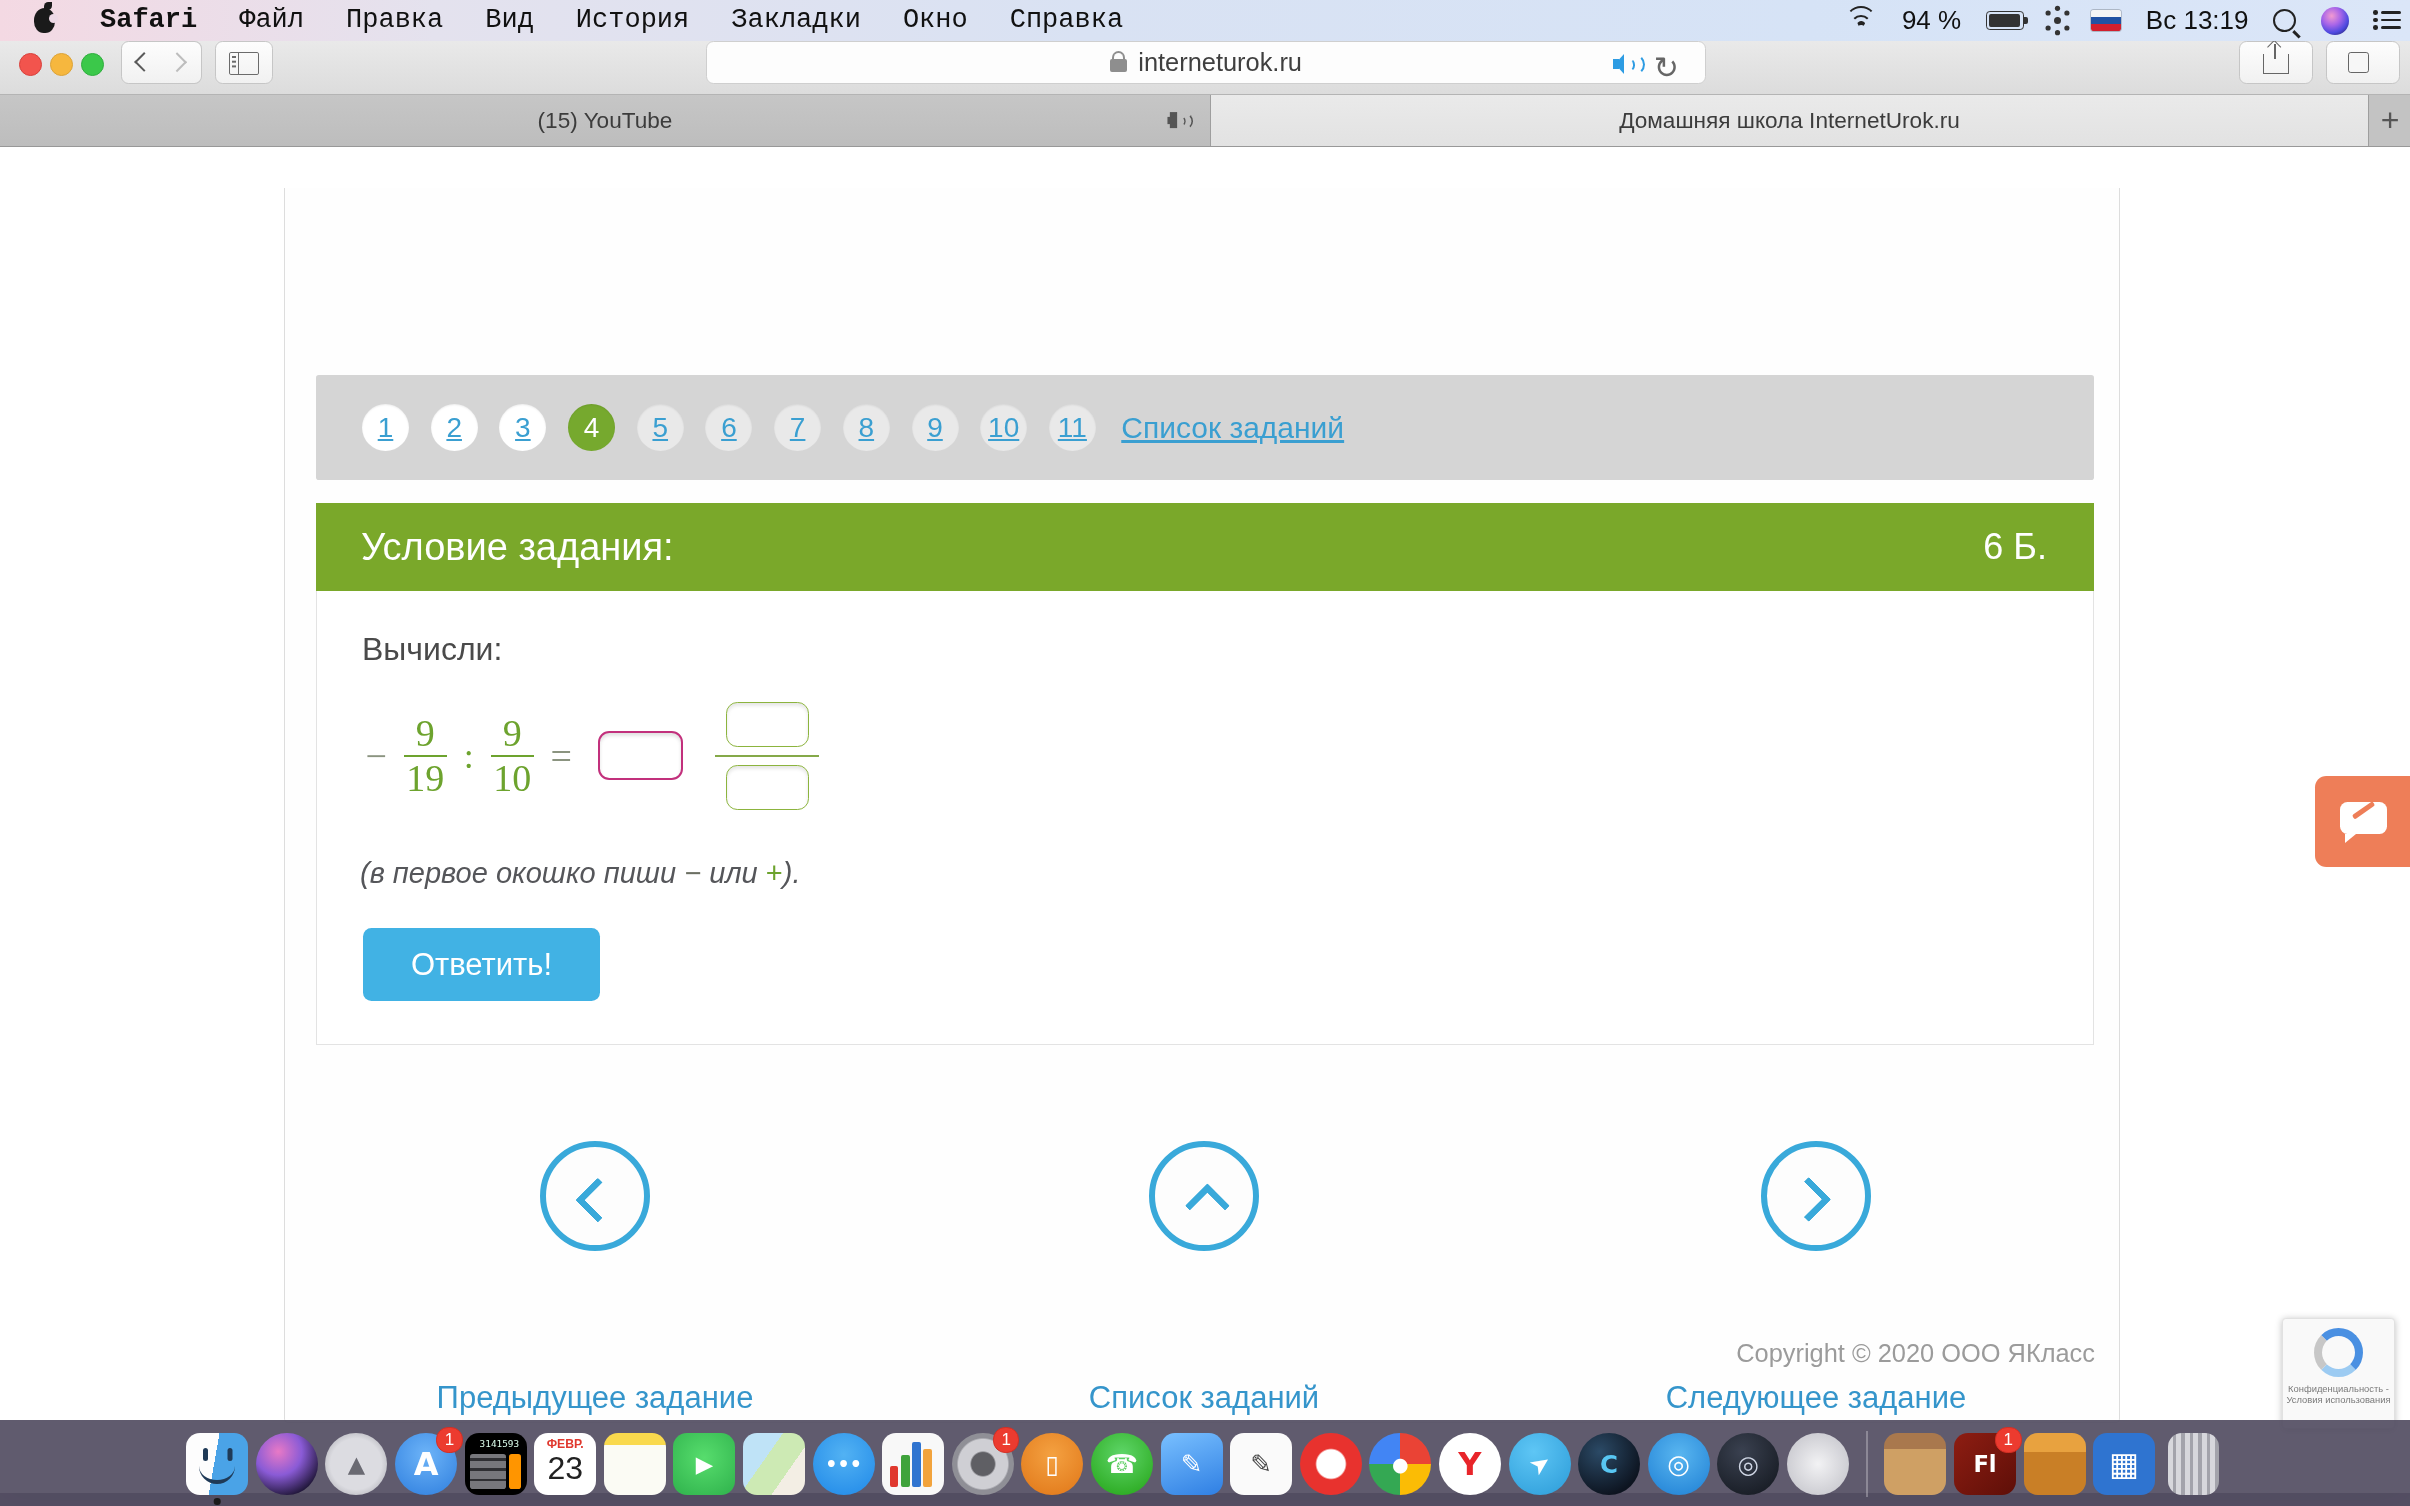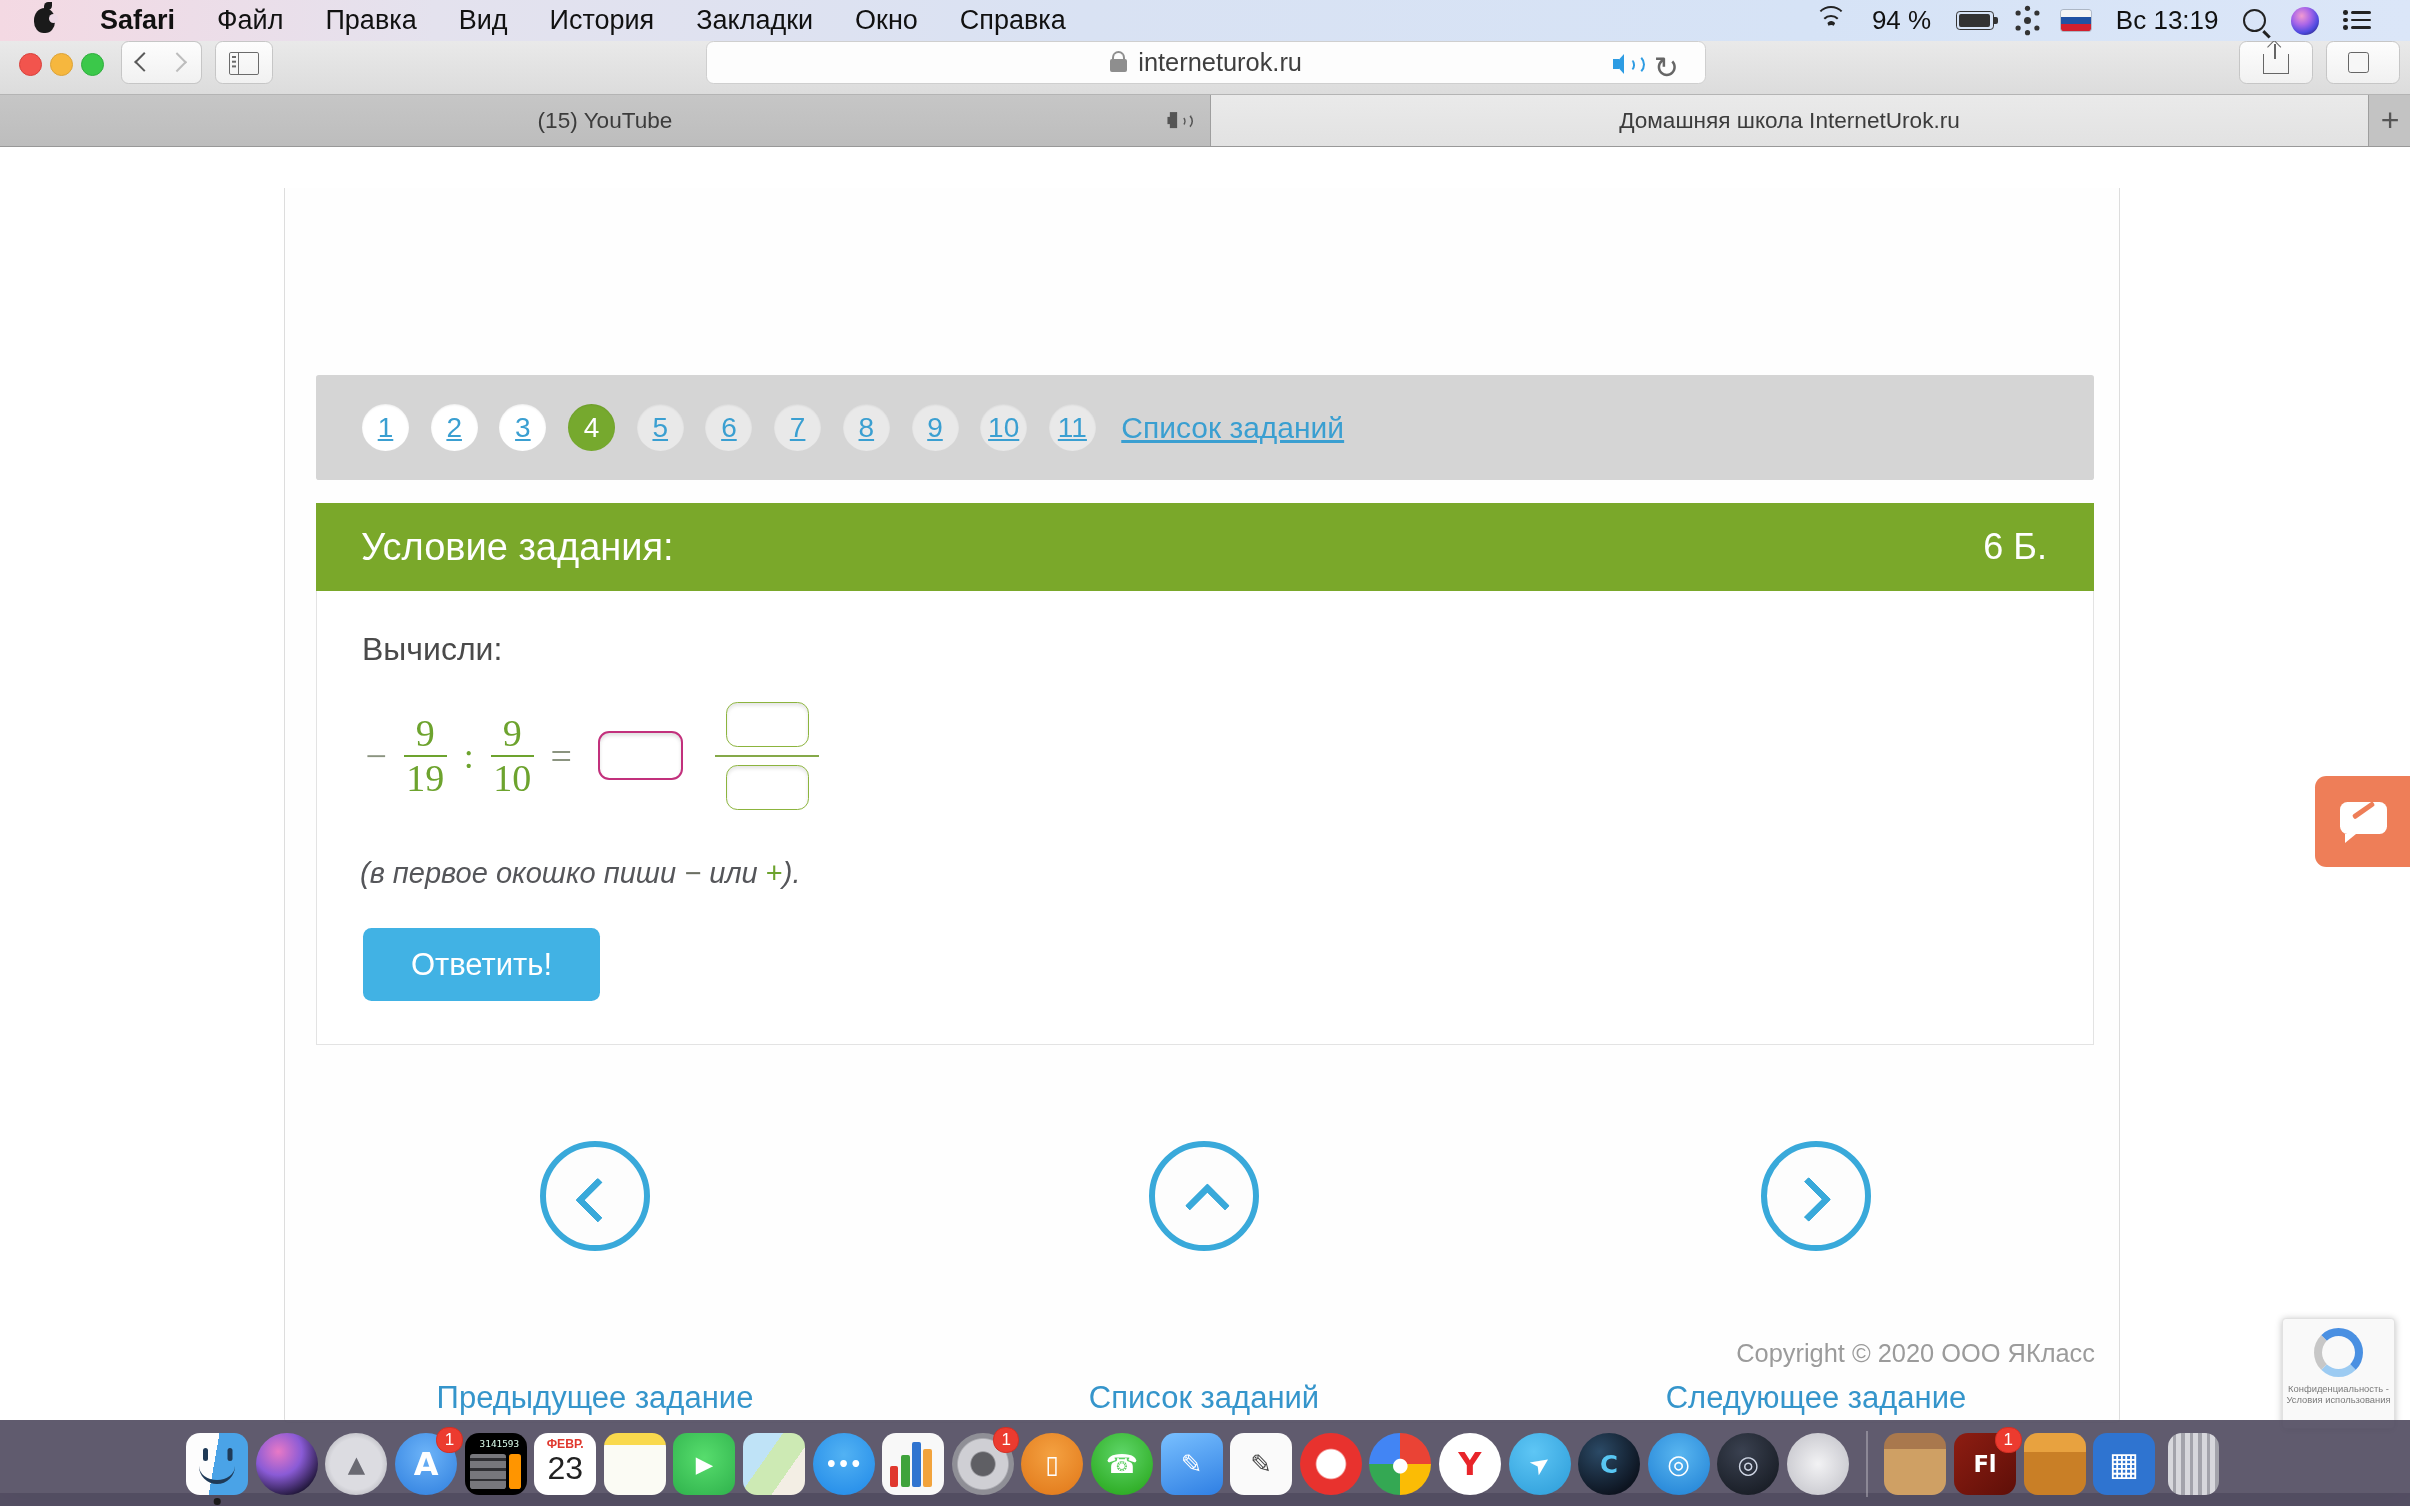--- a/index.html
+++ b/index.html
@@ -2,27 +2,27 @@
 <html style="font-size:15px"><head>
 <meta charset="utf-8">
 <style>
   html,body{margin:0;padding:0;background:#3e3950;}
   .stage{position:relative;width:2411px;height:1507px;overflow:hidden;
          font-family:"Liberation Sans","DejaVu Sans",sans-serif;background:#554f66;}
   
   .menubar{position:absolute;left:0;top:0;width:2411px;height:41px;
     background:linear-gradient(90deg,#f4d9e3 0%,#e4e2ee 18%,#d9e2f3 45%,#d6e3f6 75%,#dbe6f8 100%);
     display:flex;align-items:center;justify-content:space-between;font-size:27px;color:#111;z-index:50;}
-  .menu-left{display:flex;align-items:center;padding-left:26px;}
+  .menu-left{display:flex;align-items:center;padding-left:26px;font-family:Liberation Mono, monospace;}
   .apple{width:21px;height:24.5px;background:#1a1a1a;border-radius:50% 50% 46% 46%;position:relative;margin:0 24.5px 0 7.5px;}
   .apple:before{content:"";position:absolute;top:-6.6px;left:10.4px;width:8.5px;height:8.5px;background:#1a1a1a;border-radius:50% 0;}
   .apple:after{content:"";position:absolute;top:5.6px;right:-3.8px;width:9.4px;height:9.4px;background:#edd9e6;border-radius:50%;}
   .menu-item{padding:0 21px;line-height:41px;white-space:nowrap;}
   .menu-item.app{font-weight:bold;}
-  .menu-right{display:flex;align-items:center;gap:24.5px;padding-right:40px;}
+  .menu-right{display:flex;align-items:center;gap:24.5px;padding-right:10px;}
   .wifi{position:relative;width:32px;height:22.6px;}
   .wifi i{position:absolute;left:50%;bottom:0;transform:translateX(-50%);border:2.8px solid transparent;border-top:2.8px solid #222;border-radius:50%;}
   .wifi i:nth-child(1){width:28px;height:28px;bottom:-6.6px;}
   .wifi i:nth-child(2){width:17px;height:17px;bottom:-3.8px;}
   .wifi i:nth-child(3){width:5.6px;height:5.6px;bottom:-0.9px;border-top-width:4.7px;}
   .statustext{font-size:26px;color:#111;white-space:nowrap;}
   .battery{position:relative;width:36px;height:17px;border:1.9px solid #333;border-radius:3.8px;}
   .battery i{position:absolute;left:1.9px;top:1.9px;bottom:1.9px;width:88%;background:#333;border-radius:1.9px;}
   .battery:after{content:"";position:absolute;right:-5.6px;top:4.7px;width:3.8px;height:7.5px;background:#333;border-radius:0 1.9px 1.9px 0;}
   .dotsicon{width:7.5px;height:7.5px;border-radius:50%;background:#333;

